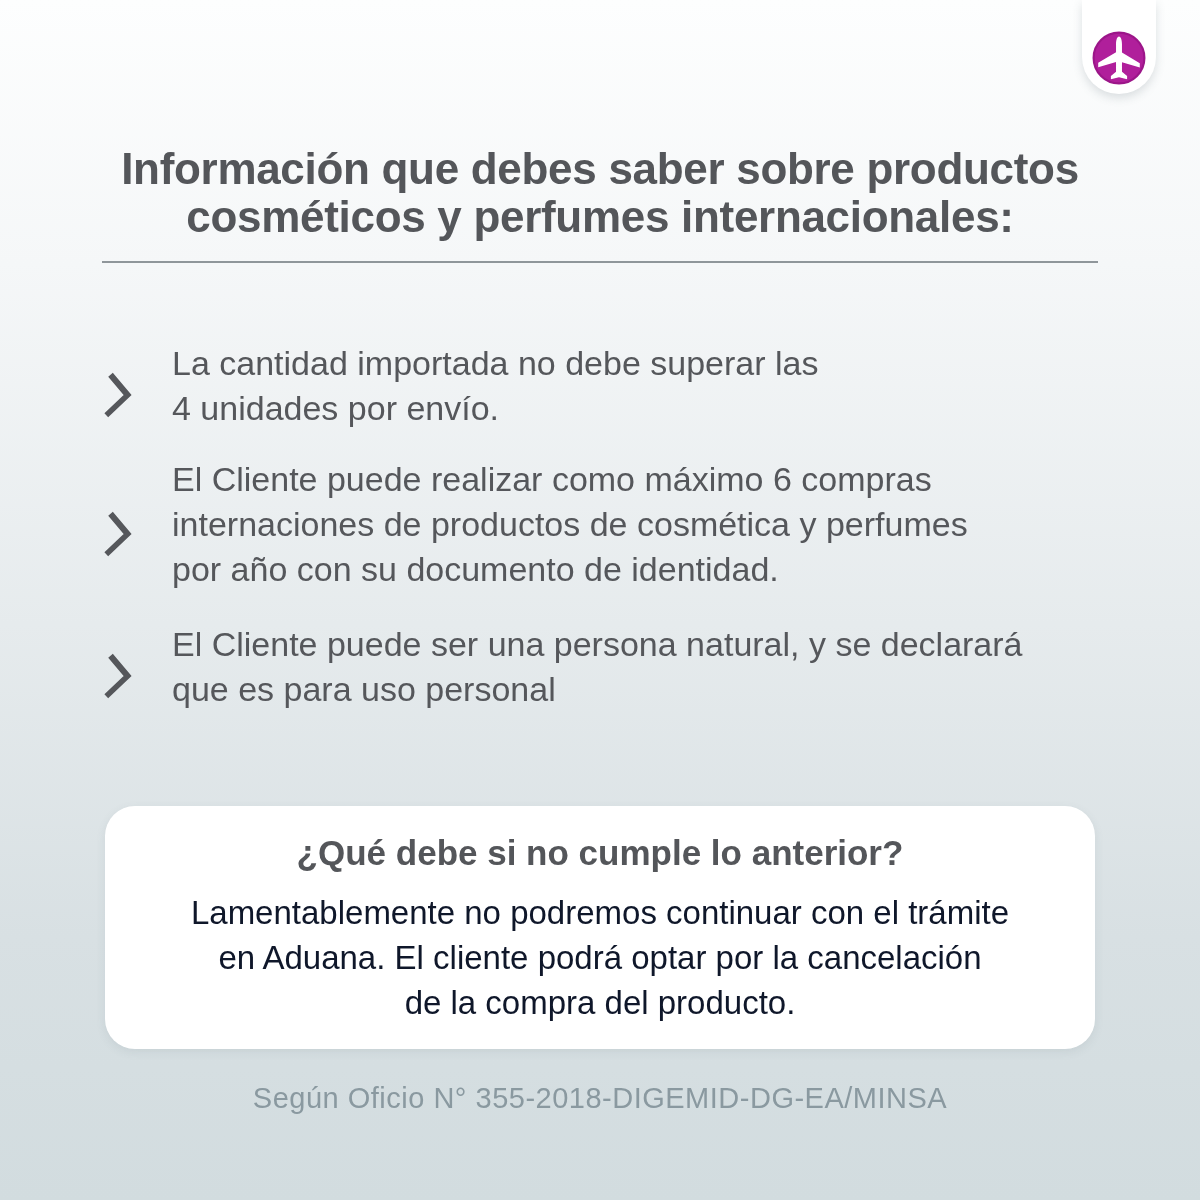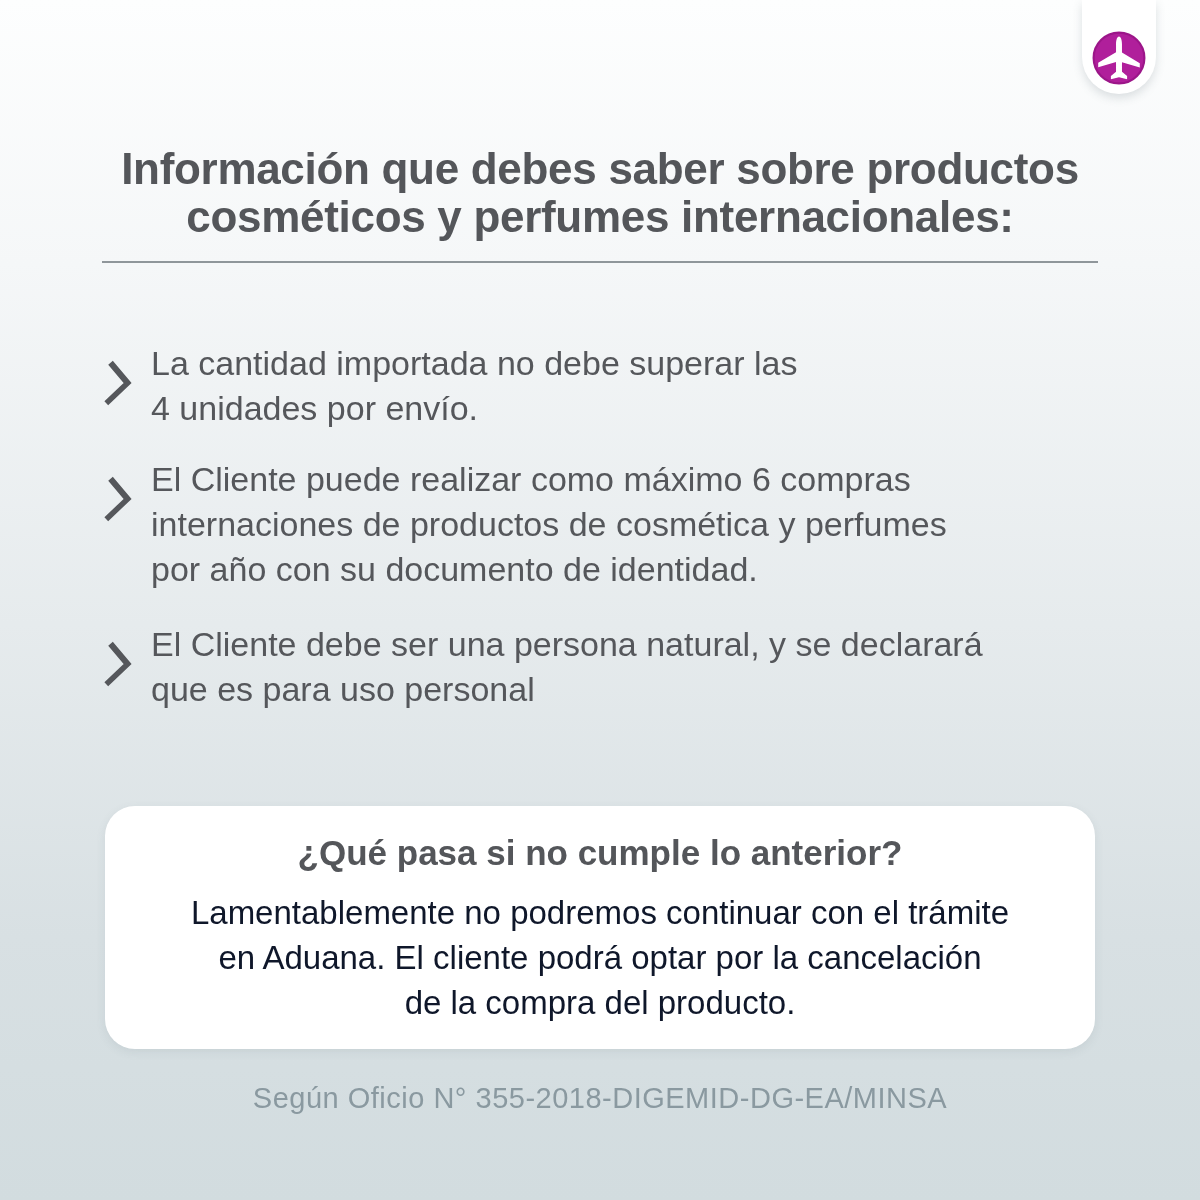--- a/index.html
+++ b/index.html
@@ -53,22 +53,23 @@
     margin: 20px auto 0;
     border-top: 2px solid #8f969a;
   }
 
   
   .bullets {
     margin: 78px 60px 0 103px;
   }
   .bullet {
     display: flex;
-    align-items: flex-start;
+    align-items: center;
     margin-bottom: 26px;
+    gap: 21px;
   }
   .bullet:nth-child(2) { margin-bottom: 30px; }
   .chevron {
     flex: 0 0 auto;
     width: 30px;
     height: 48px;
     margin: 18px 18px 0 0;
     transform: skewX(-6deg);
   }
   .bullet-text {
@@ -144,28 +145,28 @@
       </svg>
       <p class="bullet-text">El Cliente puede realizar como máximo 6 compras
 internaciones de productos de cosmética y perfumes
 por año con su documento de identidad.</p>
     </div>
 
     <div class="bullet">
       <svg class="chevron" viewBox="0 0 30 50">
         <path d="M5 4 L25 25 L5 46" fill="none" stroke="#55575b" stroke-width="6"></path>
       </svg>
-      <p class="bullet-text">El Cliente debe ser una persona natural, y se declarará
+      <p class="bullet-text">El Cliente puede ser una persona natural, y se declarará
 que es para uso personal</p>
     </div>
 
   </div>
 
   <div class="card">
-    <h2 class="card-title">¿Qué pasa si no cumple lo anterior?</h2>
+    <h2 class="card-title">¿Qué debe si no cumple lo anterior?</h2>
     <p class="card-body">Lamentablemente no podremos continuar con el trámite
 en Aduana. El cliente podrá optar por la cancelación
 de la compra del producto.</p>
   </div>
 
   <p class="footer">Según Oficio N° 355-2018-DIGEMID-DG-EA/MINSA</p>
 
 </div>
 
 </body></html>

